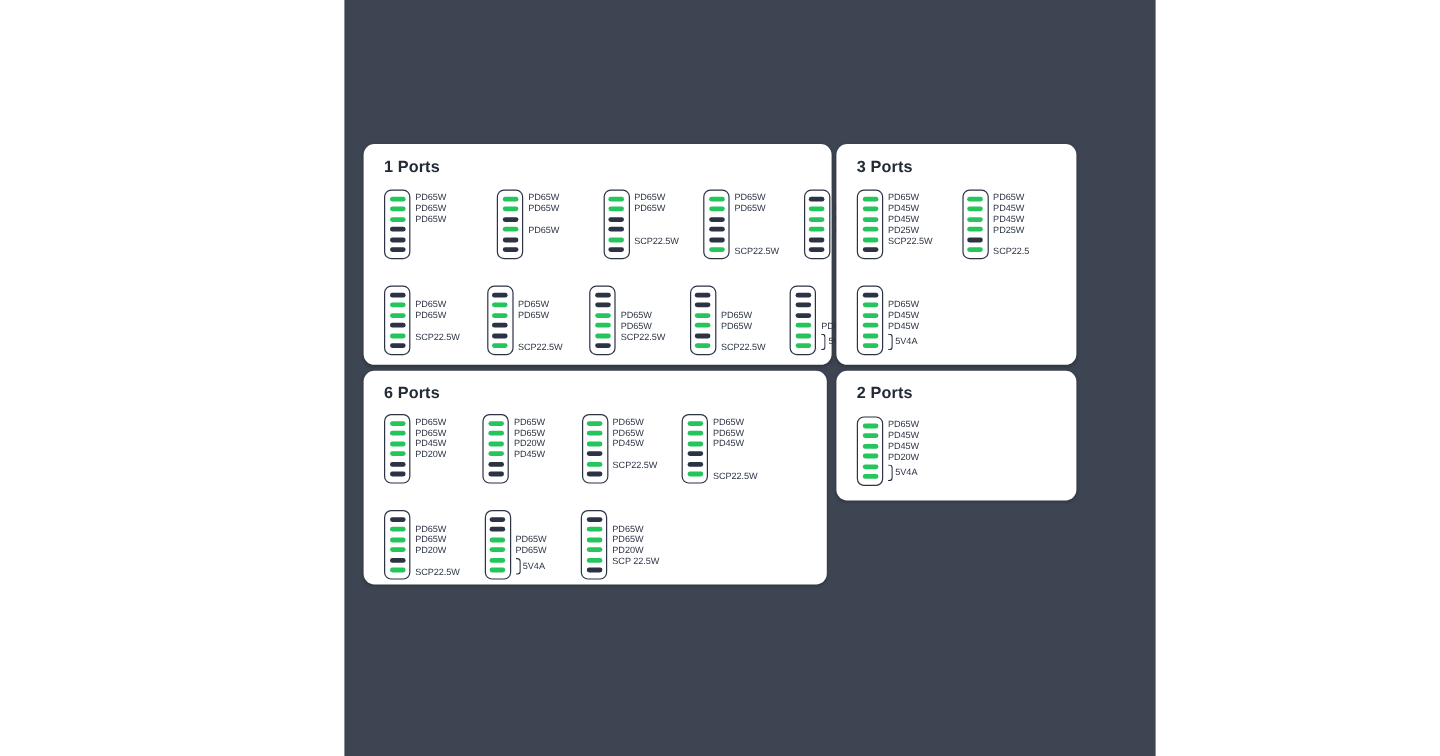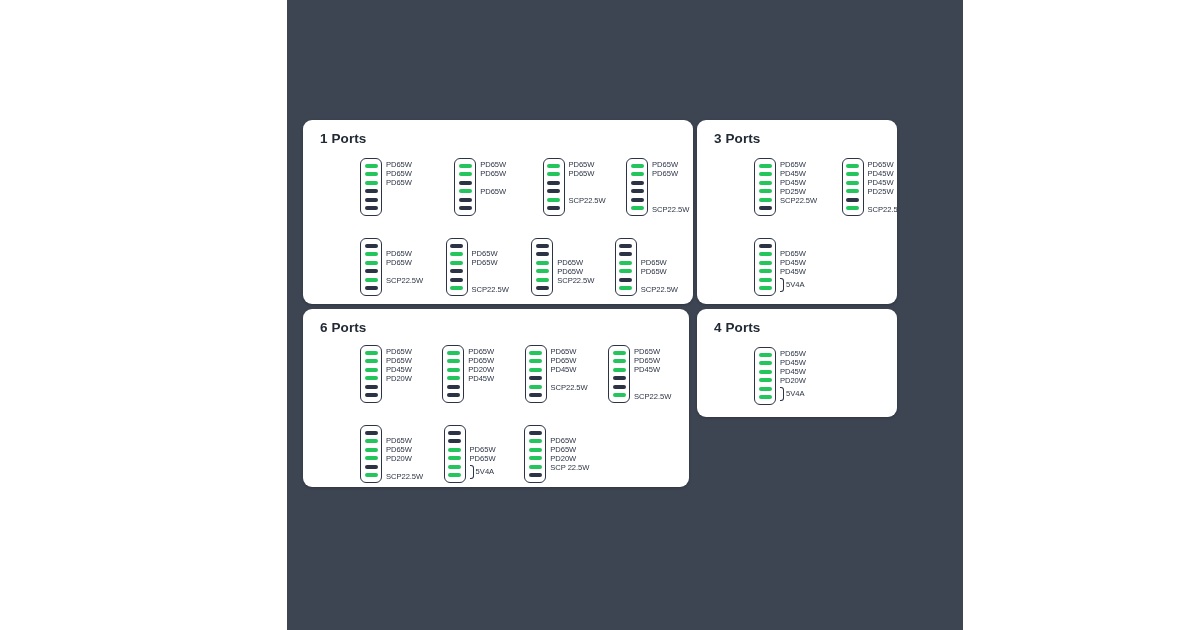--- a/index.html
+++ b/index.html
@@ -48,21 +48,20 @@
     position: absolute;
     left: 0;
     top: 32px;
     right: 0;
     bottom: 0;
   }
   .row {
     position: relative;
     display: flex;
     align-items: center;
-    margin-left: 40px;
   }
   .device {
     position: relative;
     display: flex;
     align-items: flex-start;
     flex: 0 0 auto;
   }
   .body-outline {
     position: relative;
     width: 22px;
@@ -462,21 +461,21 @@
                 <div class="label" style="top: 20.74px;">PD65W</div>
                 <div class="label" style="top: 29.66px;">PD20W</div>
                 <div class="label" style="top: 38.58px;">SCP 22.5W</div>
               </div>
             </div>
           </div>
         </div>
     </div>
 
     <div class="panel" id="panel-3" style="left:410px; top:309px; width:200px; height:108px;">
-      <div class="panel-title">4 Ports</div>
+      <div class="panel-title">2 Ports</div>
       <div class="panel-body" style="padding-left:17px; padding-top:6px;">
           <div class="row" style="margin-top: 0px;">
             <div class="device">
               <div class="body-outline">
                 <div class="slot on"></div>
                 <div class="slot on"></div>
                 <div class="slot on"></div>
                 <div class="slot on"></div>
                 <div class="slot on"></div>
                 <div class="slot on"></div>

